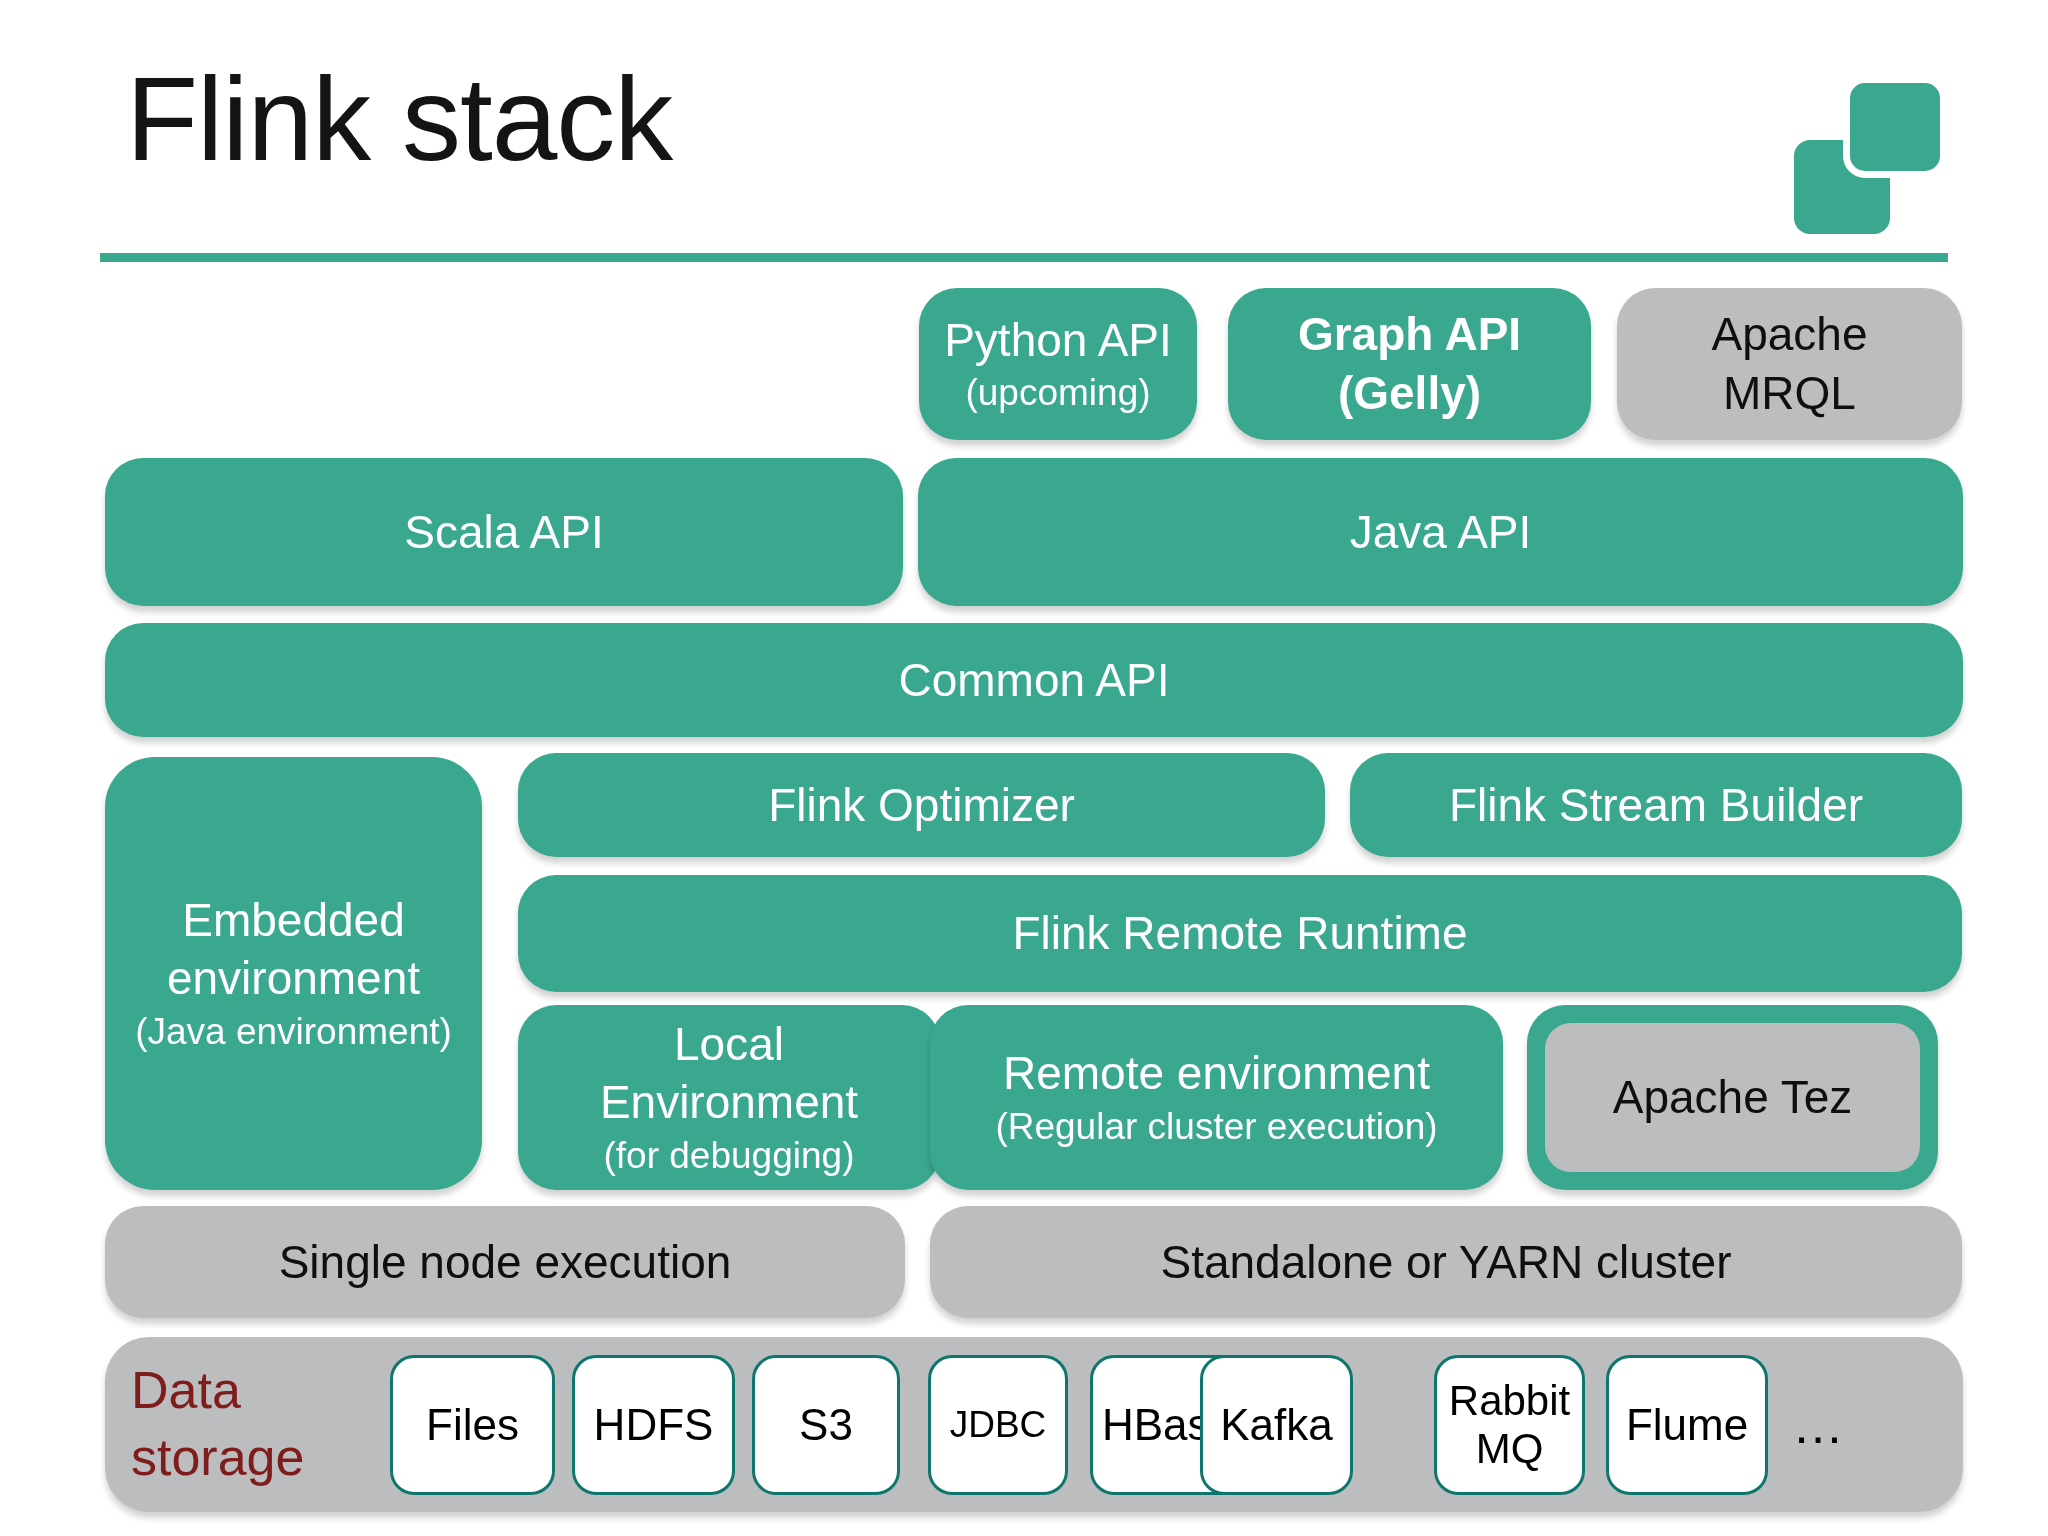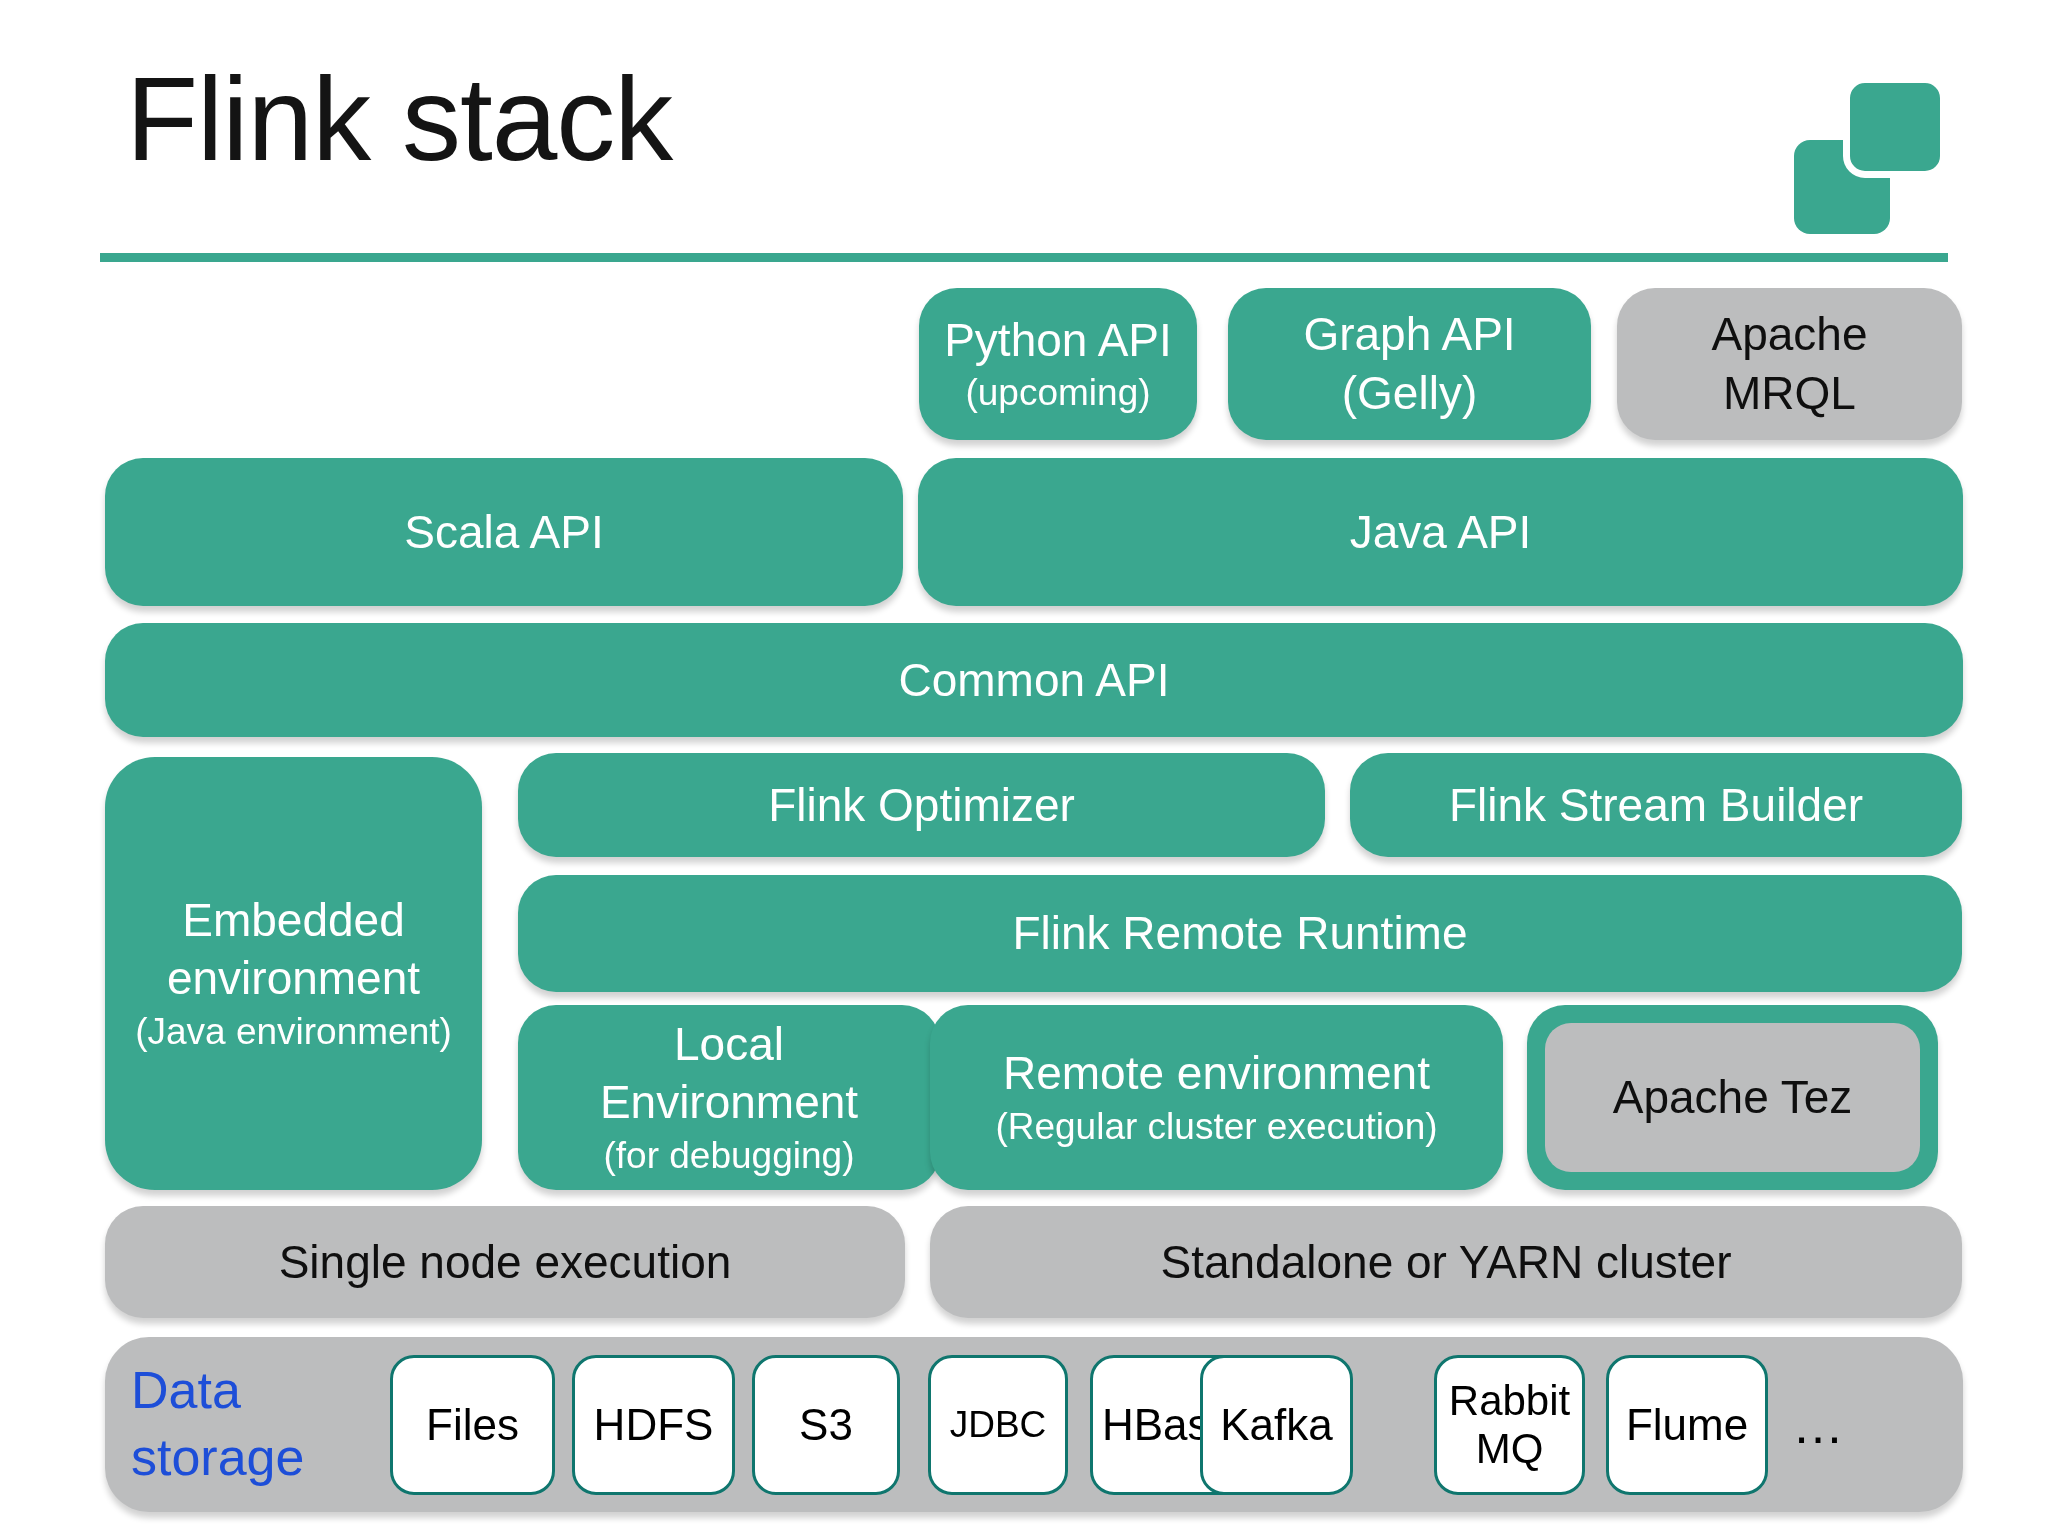--- a/index.html
+++ b/index.html
@@ -28,21 +28,21 @@
   .gray{background:#bcbdbe;color:#0f0f0f;}
   .lbl{font-size:46px;line-height:1.28;white-space:pre-line;}
   .sub{font-size:37px;line-height:1.3;white-space:pre-line;}
   .tez-inner{
     position:absolute;left:18px;top:18px;right:18px;bottom:18px;
     background:#bcbdbe;border-radius:26px;display:flex;align-items:center;justify-content:center;
     color:#0f0f0f;
   }
   .storage-label{
     position:absolute;left:26px;top:50%;transform:translateY(-50%);
-    font-size:52px;line-height:1.3;color:#1d4ed8;white-space:pre-line;text-align:left;
+    font-size:52px;line-height:1.3;color:#7f1d1d;white-space:pre-line;text-align:left;
   }
   .sbox{
     position:absolute;top:18px;height:140px;background:#ffffff;border:3px solid #0f766e;
     border-radius:24px;box-sizing:border-box;display:flex;align-items:center;justify-content:center;
     color:#000;font-size:44px;line-height:1.15;text-align:center;white-space:pre-line;
   }
   .sbox.small{font-size:37px;}
   .sbox.two{font-size:42px;}
   .ellipsis{
     position:absolute;top:18px;height:140px;display:flex;align-items:center;justify-content:center;
@@ -59,21 +59,21 @@
 
   <div>
     <div class="logo-back"></div>
     <div class="logo-front"></div>
   </div>
 
   <div class="b teal" style="left:919px;top:288px;width:278px;height:152px;">
     <span class="lbl">Python API</span>
     <span class="sub">(upcoming)</span>
   </div>
-  <div class="b teal" style="left:1228px;top:288px;width:363px;height:152px;">
+  <div class="b teal" style="left:1228px;top:288px;width:363px;height:152px;font-weight:bold;">
     <span class="lbl">Graph API
 (Gelly)</span>
   </div>
   <div class="b gray" style="left:1617px;top:288px;width:345px;height:152px;">
     <span class="lbl">Apache
 MRQL</span>
   </div>
 
   <div class="b teal" style="left:105px;top:458px;width:798px;height:148px;">
     <span class="lbl">Scala API</span>

